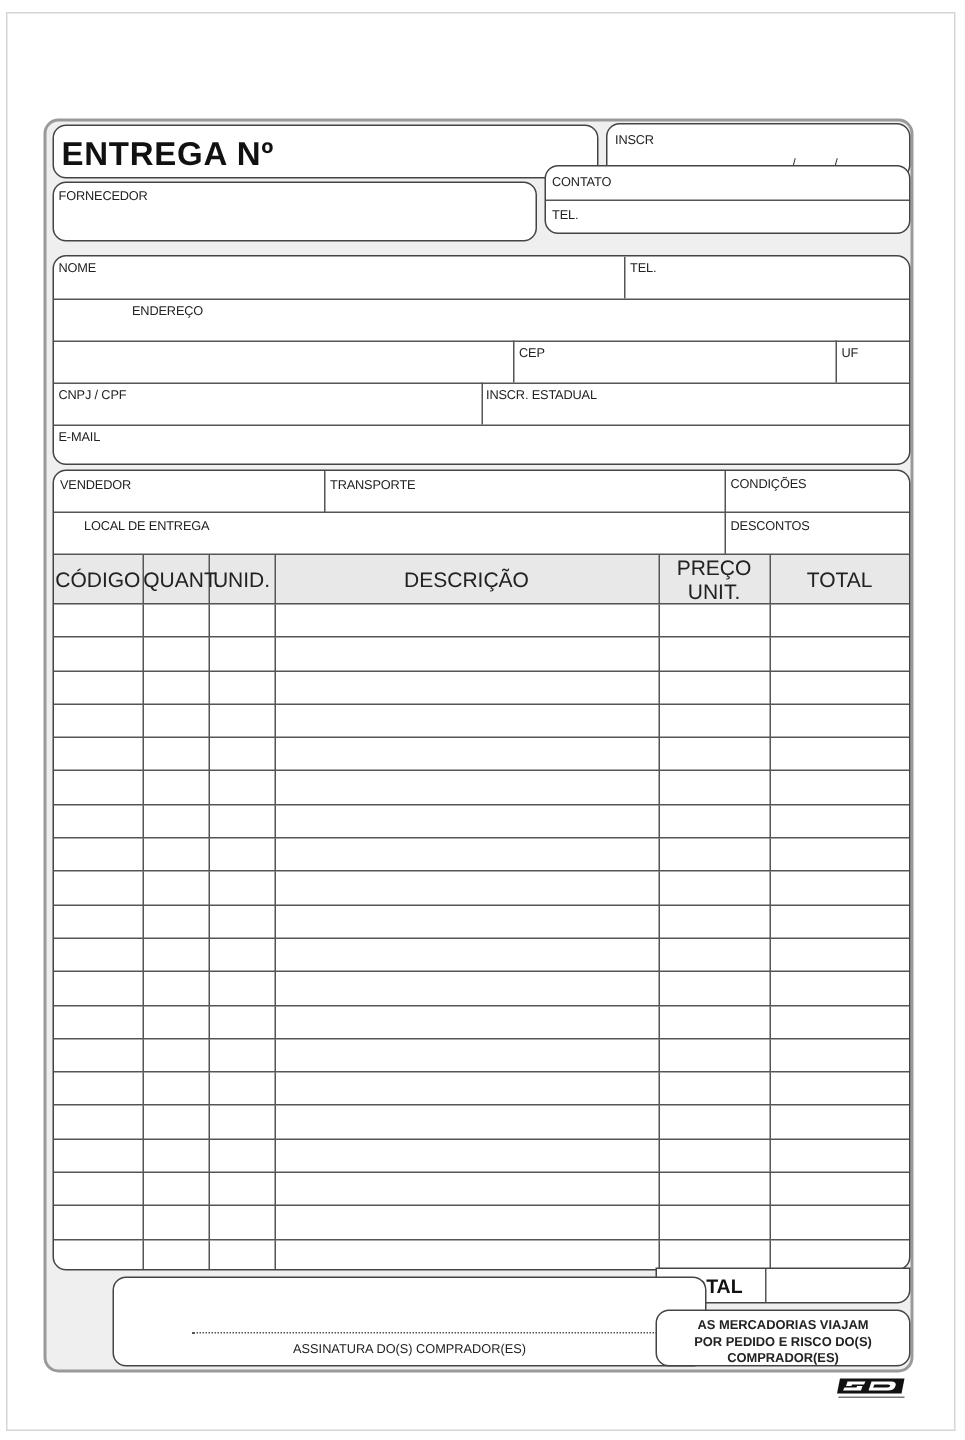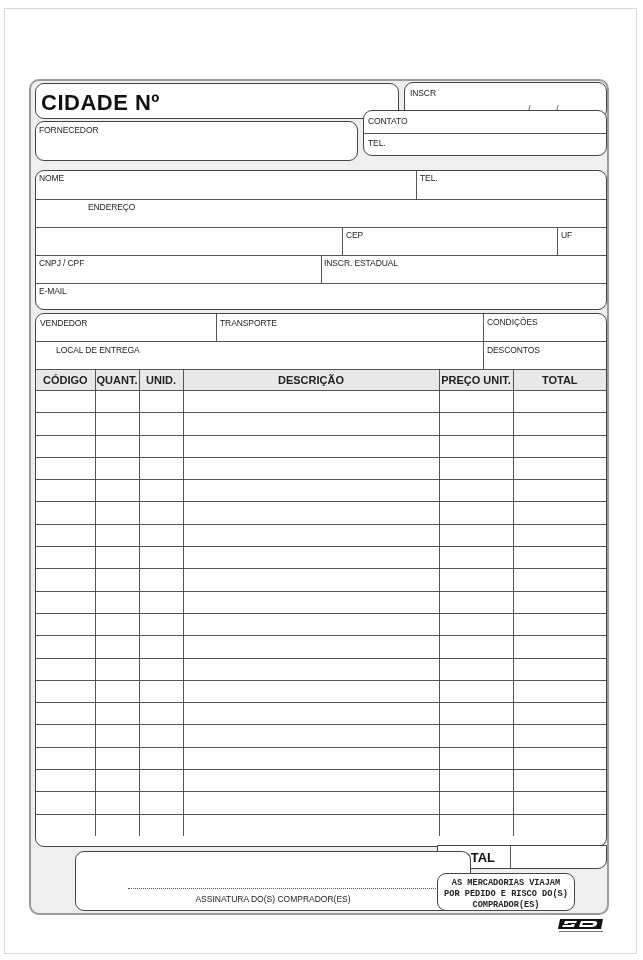--- a/index.html
+++ b/index.html
@@ -9,41 +9,41 @@
           border:1px solid #d6d6d6; background:#fff; box-sizing:border-box; }
   .frame { position:absolute; left:29px; top:79px; width:580px; height:836px;
            border:2px solid #9a9a9a; border-radius:10px; background:#efefef; box-sizing:border-box; }
   .box { position:absolute; border:1.5px solid #444; border-radius:9px; background:#fff; box-sizing:border-box; overflow:hidden; }
   .lbl { position:absolute; font-size:8.5px; color:#222; letter-spacing:-0.1px; white-space:nowrap; }
   .hline { position:absolute; left:0; right:0; height:0; border-top:1.5px solid #555; }
   .vline { position:absolute; top:0; bottom:0; width:0; border-left:1.5px solid #555; }
   .title { position:absolute; left:5px; top:6px; font-size:22px; font-weight:bold; color:#111; letter-spacing:0.5px; }
   .dateline { position:absolute; right:14px; top:21px; font-size:9px; color:#333; letter-spacing:-0.5px; }
   table.items { position:absolute; left:0; top:0; width:100%; border-collapse:collapse; table-layout:fixed; }
-  table.items th { height:20px; background:#e8e8e8; font-weight:bold; font-size:11px; color:#222;
+  table.items th { height:20px; background:#e8e8e8; font-weight:normal; font-size:14px; color:#222;
                    border-right:1.5px solid #555; border-bottom:1.5px solid #555; padding:0; }
   table.items td { height:21.3px; border-right:1.5px solid #555; border-bottom:1.5px solid #555; padding:0; }
   table.items th:last-child, table.items td:last-child { border-right:none; }
   table.items tr:last-child td { border-bottom:none; }
   .total-label { position:absolute; left:0; top:0; width:72px; height:100%; font-size:13px; font-weight:bold;
                  display:flex; align-items:center; justify-content:center; color:#111; }
   .note { position:absolute; left:0; right:0; top:4px; text-align:center; font-size:8.6px; font-weight:bold; line-height:11px; color:#222; }
   .sigline { position:absolute; left:52px; right:32px; top:36px; border-top:1px dotted #555; }
   .siglbl { position:absolute; left:0; right:0; top:42px; text-align:center; font-size:8.5px; color:#222; }
   .logo { position:absolute; left:557px; top:918px; width:48px; height:16px; }
 </style>
 </head>
 <body>
 
 <div class="page"></div>
 
 <div class="frame">
 
   <div class="box" style="left:4px;top:2px;width:364px;height:36px;">
-    <span class="title">CIDADE Nº</span>
+    <span class="title">ENTREGA Nº</span>
   </div>
 
   <div class="box" style="left:373px;top:1px;width:203px;height:37px;">
     <span class="lbl" style="left:5px;top:5px;">INSCR</span>
     <span class="dateline">................. /............ /.................</span>
   </div>
 
   <div class="box" style="left:4px;top:40px;width:323px;height:40px;">
     <span class="lbl" style="left:3px;top:3px;">FORNECEDOR</span>
   </div>
@@ -311,21 +311,21 @@
     <span class="total-label">TOTAL</span>
     <div class="vline" style="left:72px;"></div>
     <div style="position:absolute;left:73px;top:0;right:0;bottom:0;"></div>
   </div>
 
   <div class="box" style="left:4px;top:770px;width:396px;height:60px;margin-left:40px;">
     <div class="sigline"></div>
     <span class="siglbl">ASSINATURA DO(S) COMPRADOR(ES)</span>
   </div>
 
-  <div class="box" style="left:406px;top:792px;width:138px;height:38px;font-family:Liberation Mono, monospace;">
+  <div class="box" style="left:406px;top:792px;width:170px;height:38px;">
     <div class="note">
       <div>AS MERCADORIAS VIAJAM</div>
       <div>POR PEDIDO E RISCO DO(S)</div>
       <div>COMPRADOR(ES)</div>
     </div>
   </div>
 </div>
 
 <div class="logo">
   <svg width="48" height="16" viewBox="0 0 48 16">

